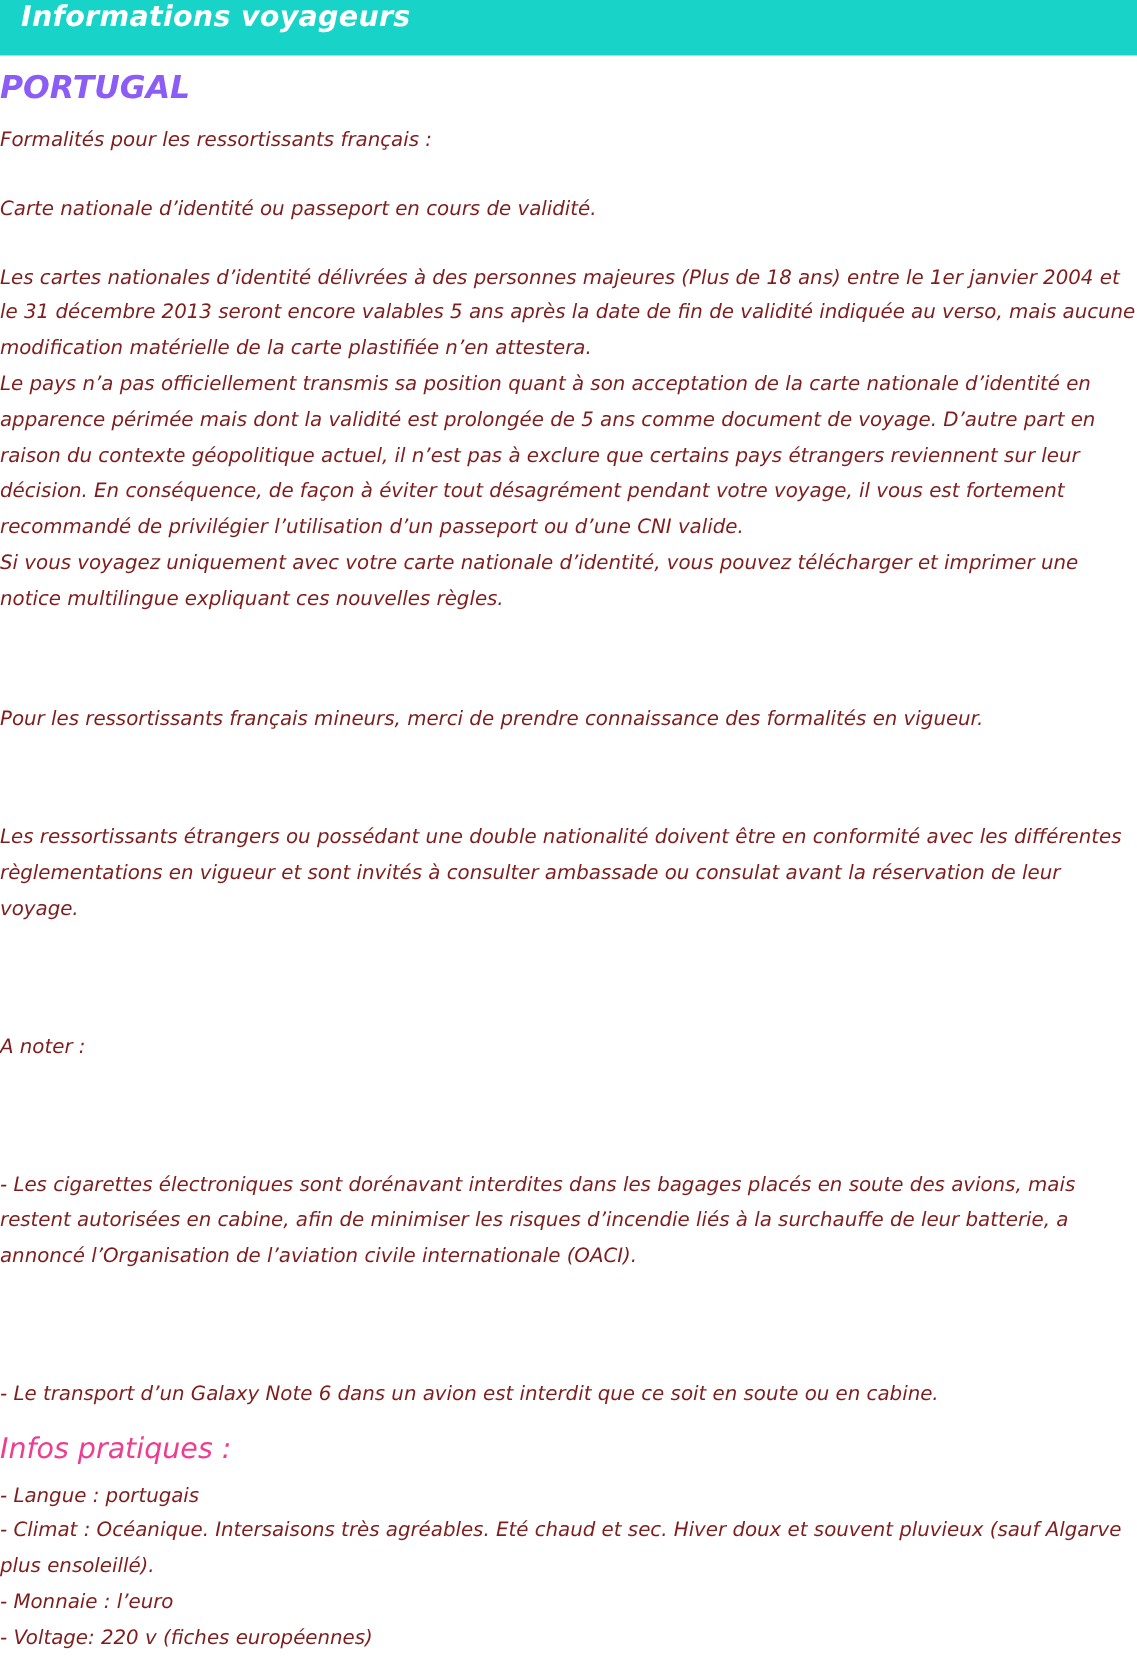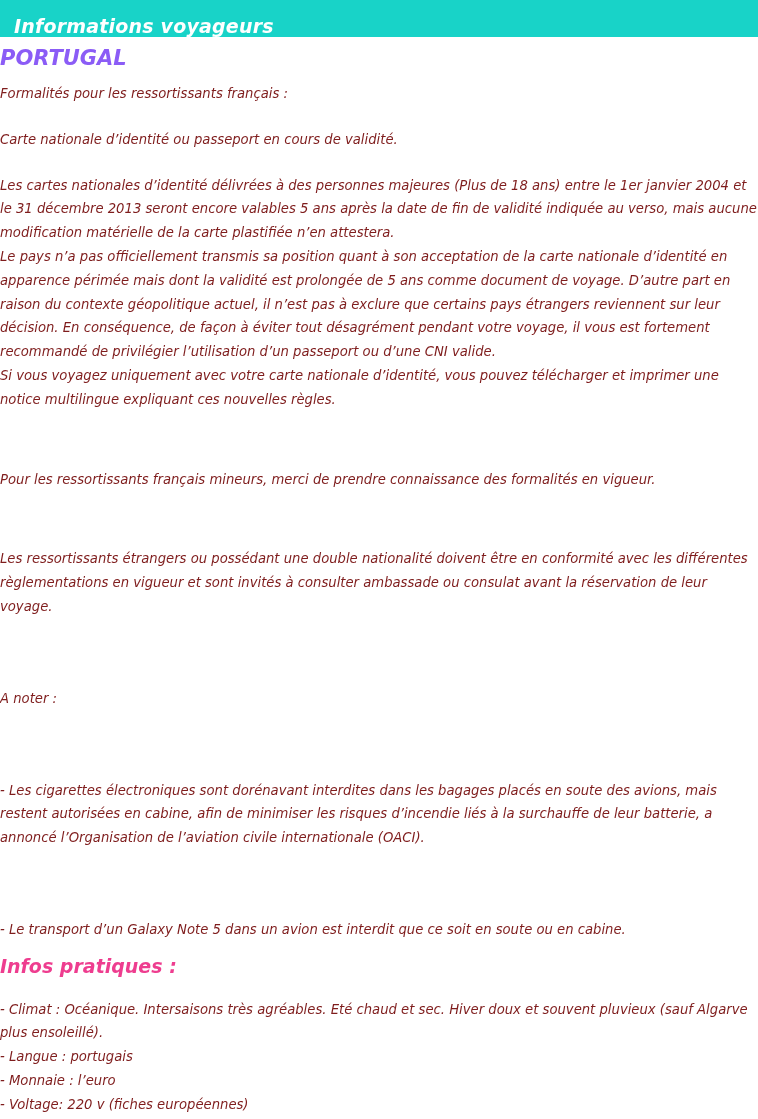--- a/index.html
+++ b/index.html
@@ -15,21 +15,21 @@
   }
   .page {
     width: 758px;
     position: relative;
   }
   
   .header-bar {
     background: #18d3c8;
     height: 37px;
     display: flex;
-    align-items: flex-end;
+    align-items: flex-start;
     padding-left: 14px;
     box-sizing: border-box;
   }
   .header-title {
     color: #ffffff;
     font-family: "DejaVu Sans", sans-serif;
     font-style: italic;
     font-weight: bold;
     font-size: 19px;
     letter-spacing: 0.2px;
@@ -42,26 +42,26 @@
     margin: 10px 0 12px 0;
     padding: 0;
     color: #8b5cf6;
     font-family: "DejaVu Sans", sans-serif;
     font-style: italic;
     font-weight: bold;
     font-size: 21px;
     line-height: 1.1;
   }
   h2.section-title {
-    margin: 14px 0 20px 0;
+    margin: 14px 0 8px 0;
     padding: 0;
     color: #ee3d8f;
     font-family: "DejaVu Sans", sans-serif;
     font-style: italic;
-    font-weight: bold;
+    font-weight: normal;
     font-size: 19px;
     line-height: 1.15;
   }
   p.para {
     margin: 0;
     padding: 0;
     font-family: "DejaVu Sans", sans-serif;
     font-style: italic;
     font-size: 13.2px;
     line-height: 23.8px;
@@ -114,23 +114,23 @@
     <p class="para">A noter :</p>
 
     <div class="spacer-lg"></div>
     <div class="spacer-sm"></div>
 
     <p class="para">- Les cigarettes électroniques sont dorénavant interdites dans les bagages placés en soute des avions, mais restent autorisées en cabine, afin de minimiser les risques d’incendie liés à la surchauffe de leur batterie, a annoncé l’Organisation de l’aviation civile internationale (OACI).</p>
 
     <div class="spacer-lg"></div>
     <div class="spacer-sm"></div>
 
-    <p class="para">- Le transport d’un Galaxy Note 5 dans un avion est interdit que ce soit en soute ou en cabine.</p>
+    <p class="para">- Le transport d’un Galaxy Note 6 dans un avion est interdit que ce soit en soute ou en cabine.</p>
 
     <h2 class="section-title">Infos pratiques :</h2>
 
+    <p class="para">- Langue : portugais</p>
     <p class="para">- Climat :  Océanique. Intersaisons très agréables. Eté chaud et sec. Hiver doux et souvent pluvieux (sauf Algarve plus ensoleillé).</p>
-    <p class="para">- Langue : portugais</p>
     <p class="para">- Monnaie :  l’euro</p>
     <p class="para">- Voltage: 220 v (fiches européennes)</p>
 
   </div>
 </div>
 
 </body></html>

